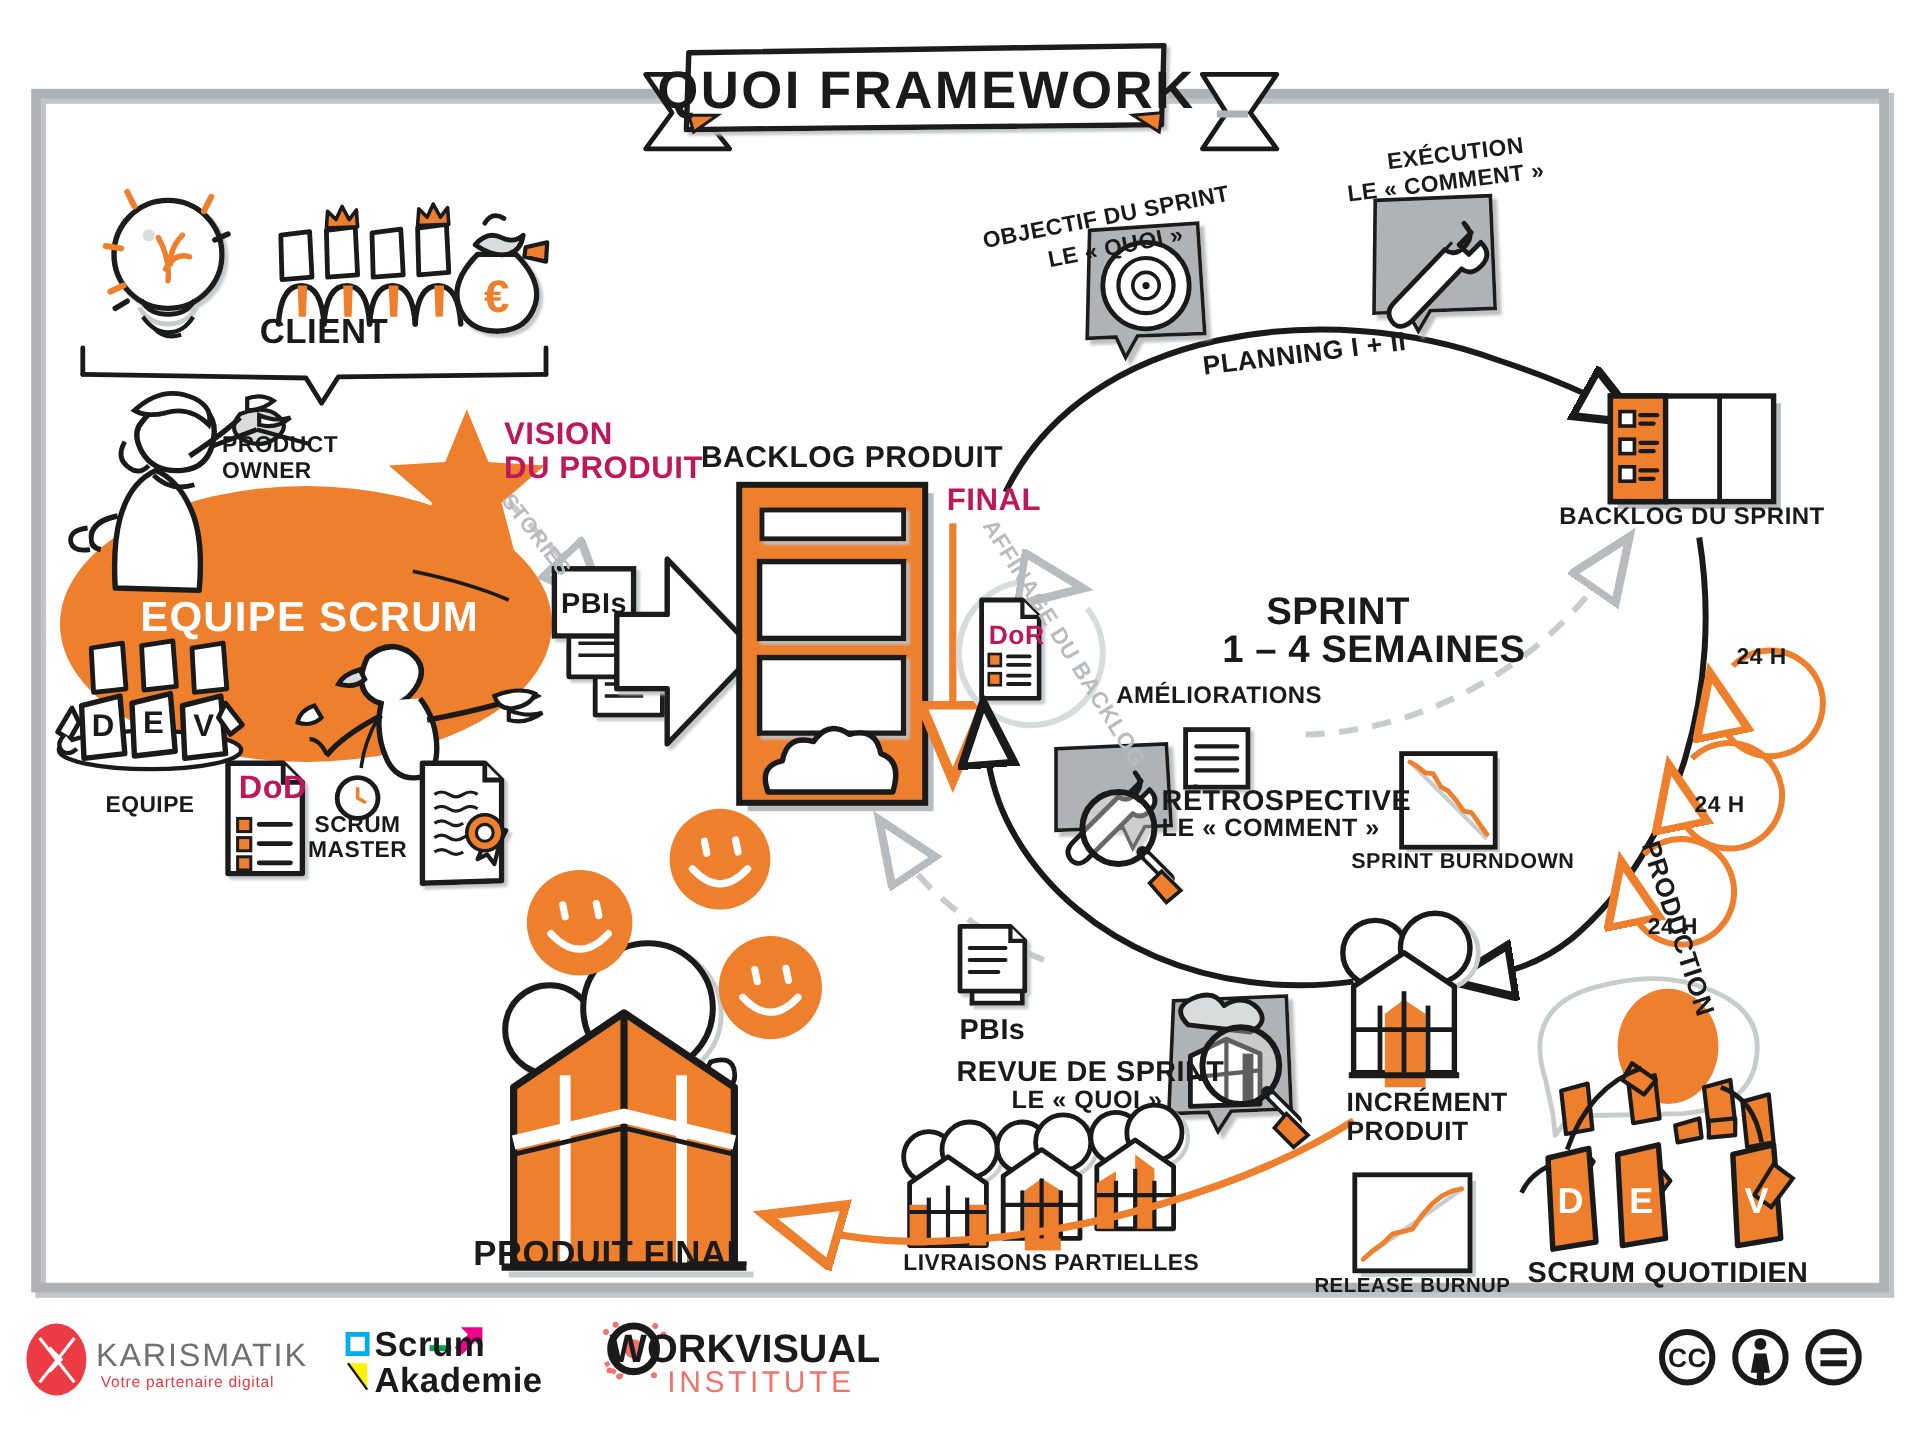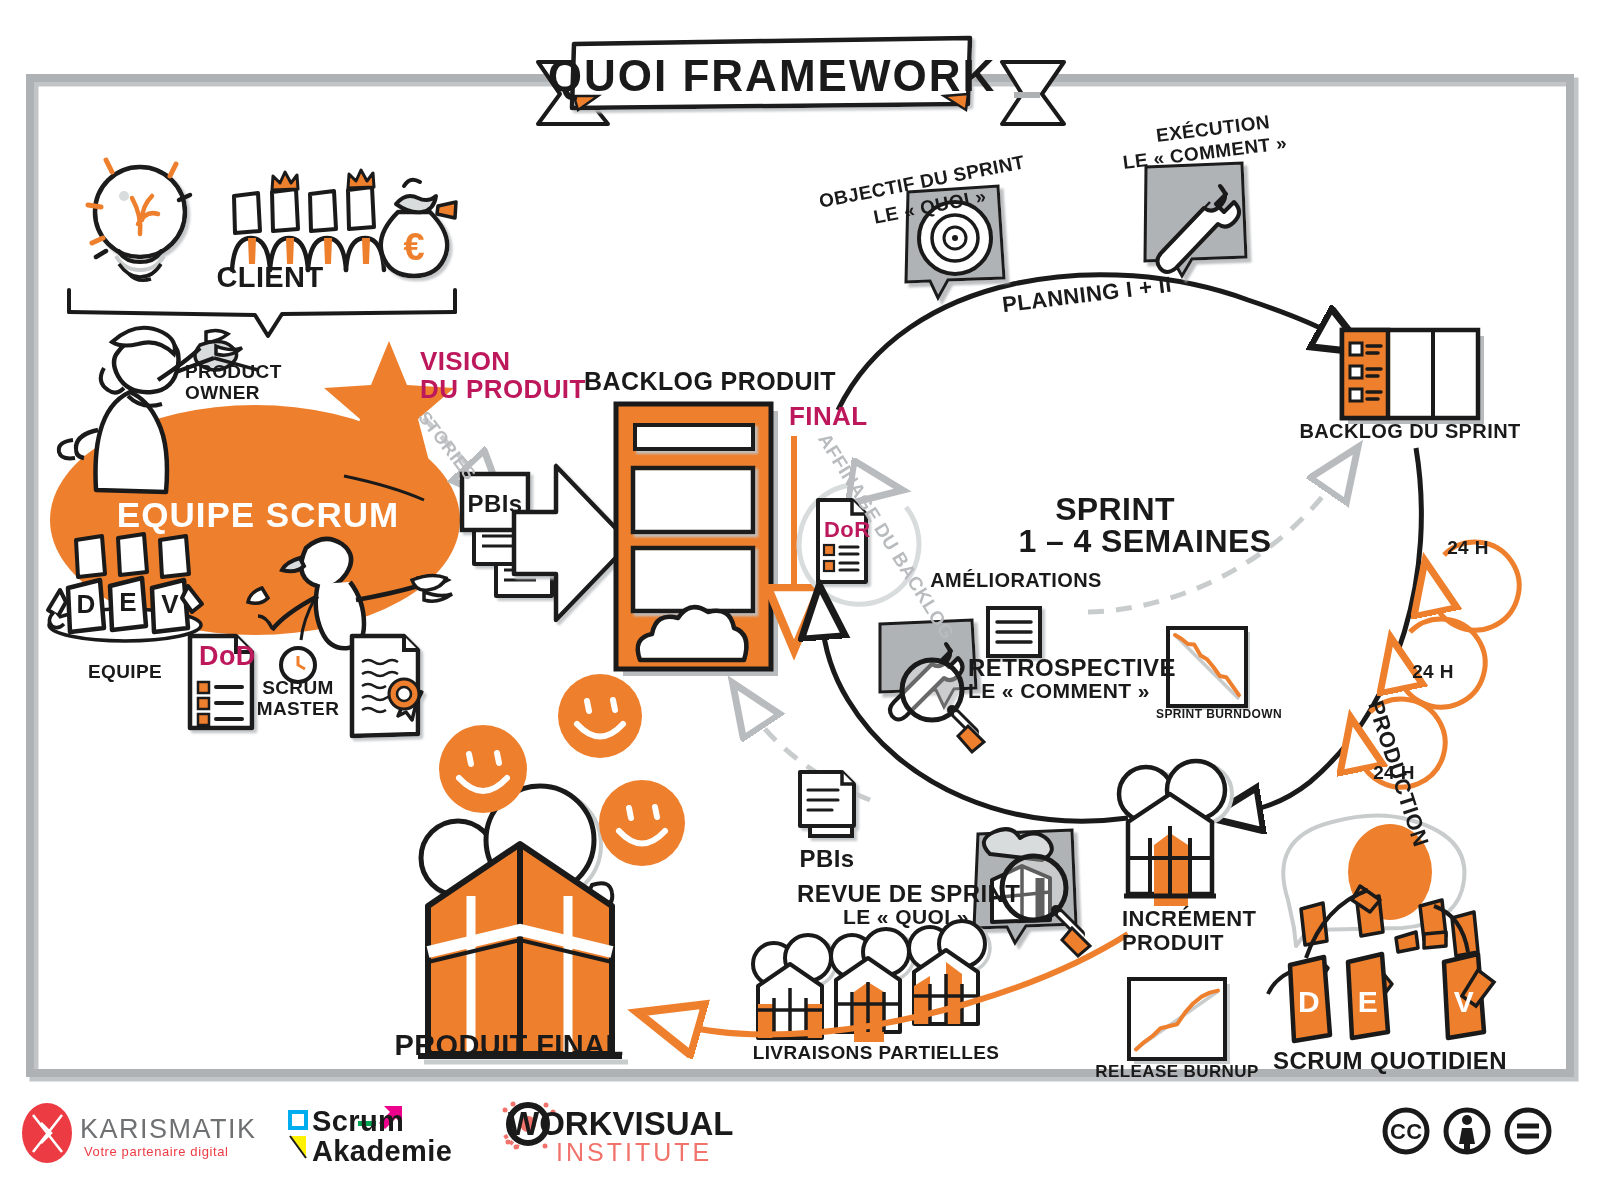--- a/index.html
+++ b/index.html
@@ -600,21 +600,21 @@
 
   <div class="lbl ctr" style="left:1468px;top:538px;font-size:19px;">24 H</div>
   <div class="lbl ctr" style="left:1433px;top:662px;font-size:19px;">24 H</div>
   <div class="lbl ctr" style="left:1394px;top:763px;font-size:19px;">24 H</div>
 
   <div class="lbl ctr" style="left:1016px;top:570px;font-size:20px;">AMÉLIORATIONS</div>
 
   <div class="lbl" style="left:968px;top:655px;font-size:24px;">RÉTROSPECTIVE</div>
   <div class="lbl" style="left:968px;top:680px;font-size:21px;">LE « COMMENT »</div>
 
-  <div class="lbl ctr" style="left:1219px;top:708px;font-size:12px;text-align:right;">SPRINT BURNDOWN</div>
+  <div class="lbl ctr" style="left:1219px;top:708px;font-size:18px;text-align:right;">SPRINT BURNDOWN</div>
 
   <div class="lbl ctr" style="left:827px;top:846px;font-size:24px;">PBIs</div>
 
   <div class="lbl" style="left:797px;top:881px;font-size:24px;">REVUE DE SPRINT</div>
   <div class="lbl" style="left:843px;top:906px;font-size:21px;">LE « QUOI »</div>
 
   <div class="lbl" style="left:1122px;top:907px;font-size:22px;">INCRÉMENT
 PRODUIT</div>
 
   <div class="lbl ctr" style="left:1177px;top:1063px;font-size:17px;">RELEASE BURNUP</div>

